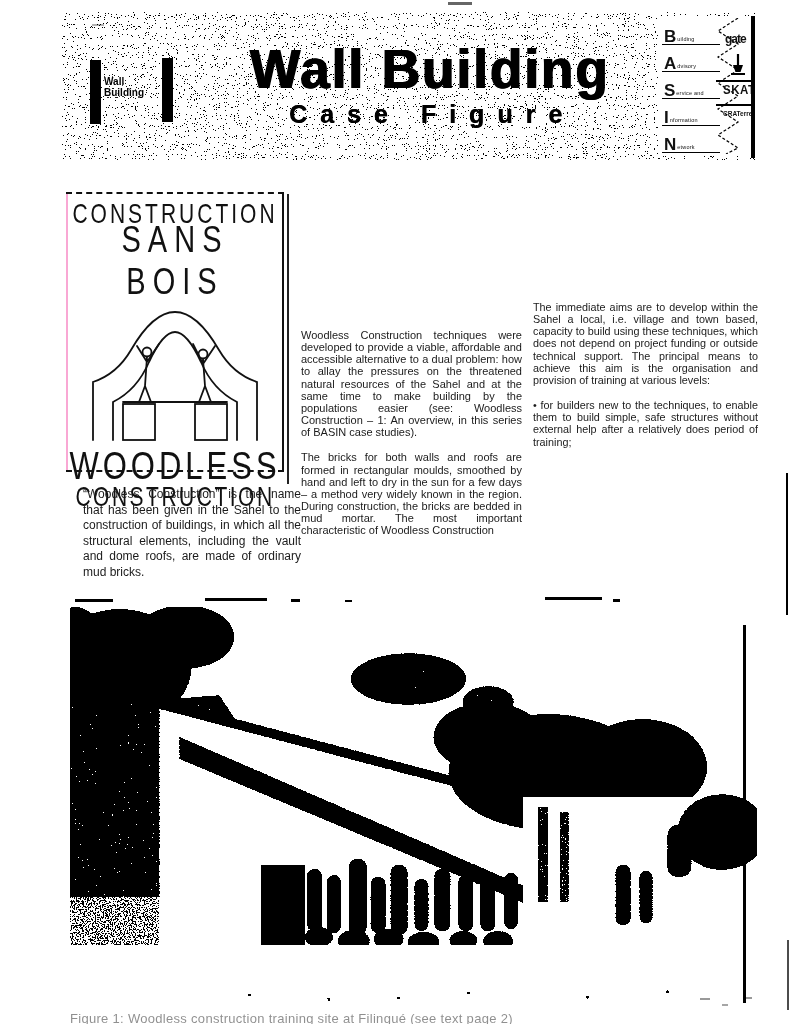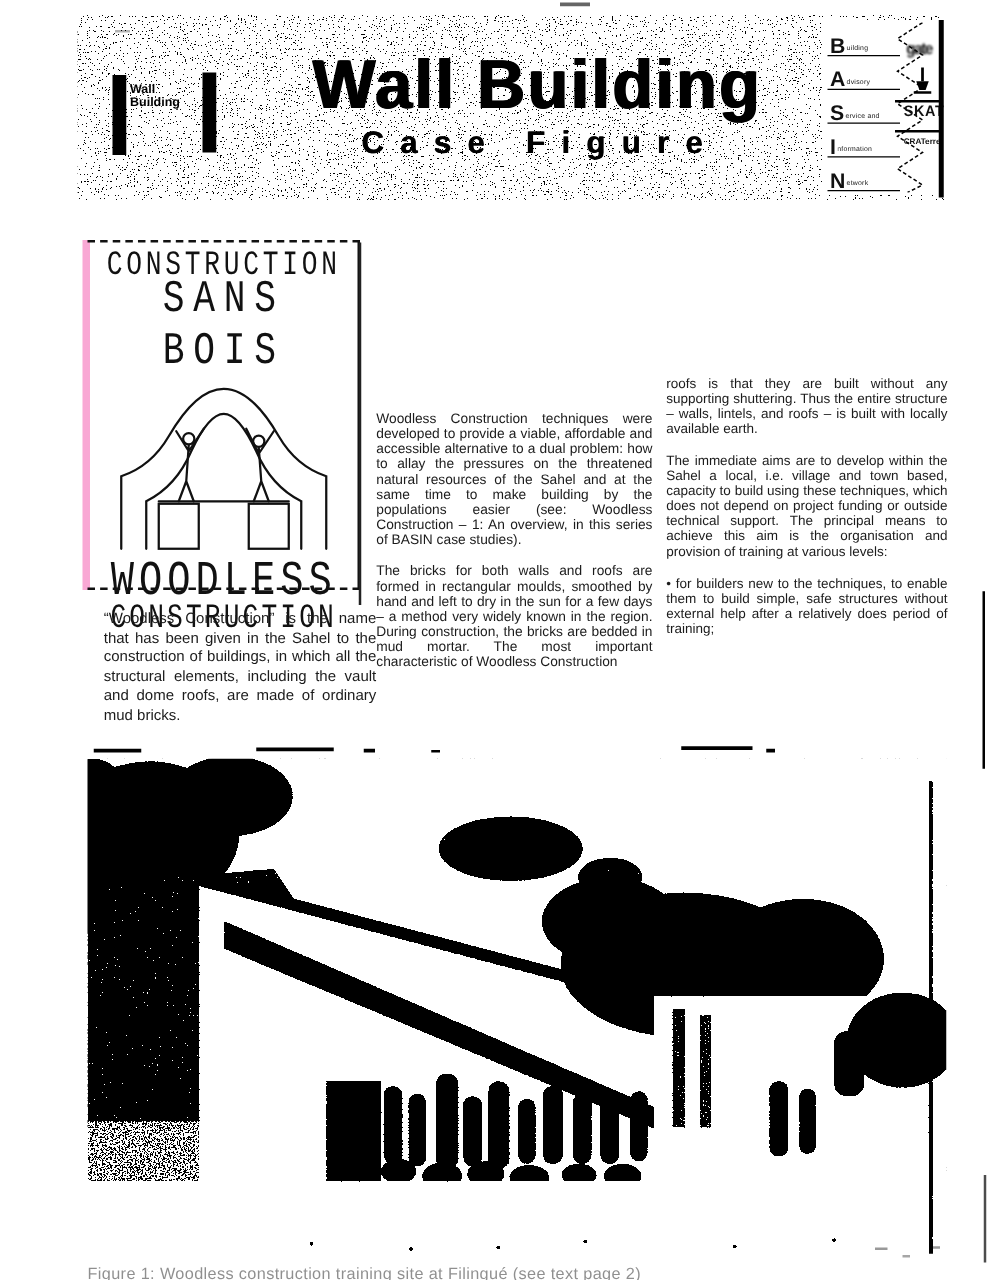--- a/index.html
+++ b/index.html
@@ -6,21 +6,21 @@
   .page{
     position:relative;width:792px;height:1024px;background:#ffffff;
     overflow:hidden;margin:0 auto;
     font-family:"Liberation Sans",sans-serif;color:#111;
   }
   
   .banner{position:absolute;left:62px;top:12px;width:694px;height:148px;}
   .banner svg.noise{position:absolute;left:0;top:0;}
   .mini-bar{position:absolute;width:11px;background:#000;}
   .mini-logo-text{
-    position:absolute;left:42px;top:54px;width:58px;font-size:10px;font-weight:bold;
+    position:absolute;left:42px;top:64px;width:58px;font-size:10px;font-weight:bold;
     line-height:11px;color:#000;text-shadow:0 0 2px #fff,0 0 3px #fff;filter:blur(.3px);
   }
   .banner-title{
     position:absolute;left:118px;top:26px;width:500px;text-align:center;
     font-size:53px;font-weight:bold;letter-spacing:2px;transform:scaleY(1.04);
     color:#000;text-shadow:.8px 0 0 #000,-.8px 0 0 #000;filter:blur(.45px);white-space:nowrap;
   }
   .banner-sub{
     position:absolute;left:150px;top:88px;width:440px;text-align:center;
     font-size:25px;font-weight:bold;letter-spacing:13px;color:#000;
@@ -36,22 +36,22 @@
   .basin-logos{position:absolute;left:60px;top:0;width:30px;height:136px;}
   .logo-gate{position:absolute;left:3px;top:14px;font-size:12px;font-weight:bold;letter-spacing:-1px;filter:blur(.7px);transform:scaleY(1.1);}
   .logo-plumb{position:absolute;left:6px;top:34px;}
   .logo-skat{position:absolute;left:1px;top:66px;font-size:11.5px;font-weight:bold;letter-spacing:.5px;transform:scaleY(1.05);filter:blur(.3px);}
   .logo-crat{position:absolute;left:1px;top:92px;font-size:6.5px;font-weight:bold;filter:blur(.35px);}
   .basin-hline{position:absolute;left:-6px;width:38px;height:1.5px;background:#000;}
   .basin-border{position:absolute;left:89px;top:-2px;width:3.5px;height:142px;background:#000;}
   
   .csb{
     position:absolute;left:66px;top:192px;width:214px;height:280px;
-    border-left:6px solid #f9a8d4;border-right:2px solid #111;
-    text-align:center;font-family:Liberation Mono, monospace;
+    border-left:2px solid #f9a8d4;border-right:2px solid #111;
+    text-align:center;font-family:Liberation Sans, sans-serif;
   }
   .csb:before,.csb:after{
     content:"";position:absolute;left:-2px;right:-2px;height:0;
     border-top:2px dashed #111;
   }
   .csb:before{top:0;} .csb:after{bottom:0;}
   .csb-l1{margin-top:10px;font-size:21px;letter-spacing:3px;transform:scaleY(1.3);filter:blur(.3px);}
   .csb-l2{font-size:29px;letter-spacing:7px;transform:scaleY(1.25);margin-top:2px;filter:blur(.3px);}
   .csb-draw{margin-top:4px;}
   .csb-l3{font-size:31px;letter-spacing:4px;transform:scaleY(1.25);filter:blur(.3px);}
@@ -180,21 +180,20 @@
   <div class="col col-intro">
     <p>“Woodless Construction” is the name that has been given in the Sahel to the construction of buildings, in which all the structural elements, including the vault and dome roofs, are made of ordinary mud bricks.</p>
   </div>
 
   <div class="col col-1">
     <p>Woodless Construction techniques were developed to provide a viable, affordable and accessible alternative to a dual problem: how to allay the pressures on the threatened natural resources of the Sahel and at the same time to make building by the populations easier (see: Woodless Construction – 1: An overview, in this series of BASIN case studies).</p>
     <p>The bricks for both walls and roofs are formed in rectangular moulds, smoothed by hand and left to dry in the sun for a few days – a method very widely known in the region. During construction, the bricks are bedded in mud mortar. The most important characteristic of Woodless Construction</p>
   </div>
 
   <div class="col col-2">
-    <p>roofs is that they are built without any supporting shuttering. Thus the entire structure – walls, lintels, and roofs – is built with locally available earth.</p>
     <p>The immediate aims are to develop within the Sahel a local, i.e. village and town based, capacity to build using these techniques, which does not depend on project funding or outside technical support. The principal means to achieve this aim is the organisation and provision of training at various levels:</p>
     <p class="bullet">•   for builders new to the techniques, to enable them to build simple, safe structures without external help after a relatively does period of training;</p>
   </div>
 
   <div class="photo">
     <svg width="687" height="396" viewBox="0 0 690 396" preserveAspectRatio="none">
       <filter id="photoNoise" x="0" y="0" width="100%" height="100%" style="color-interpolation-filters:sRGB">
         <feTurbulence type="fractalNoise" baseFrequency="0.75" numOctaves="2" seed="7" result="t"></feTurbulence>
         <feColorMatrix in="t" type="saturate" values="0" result="m"></feColorMatrix>
         <feComponentTransfer in="m" result="mo">

